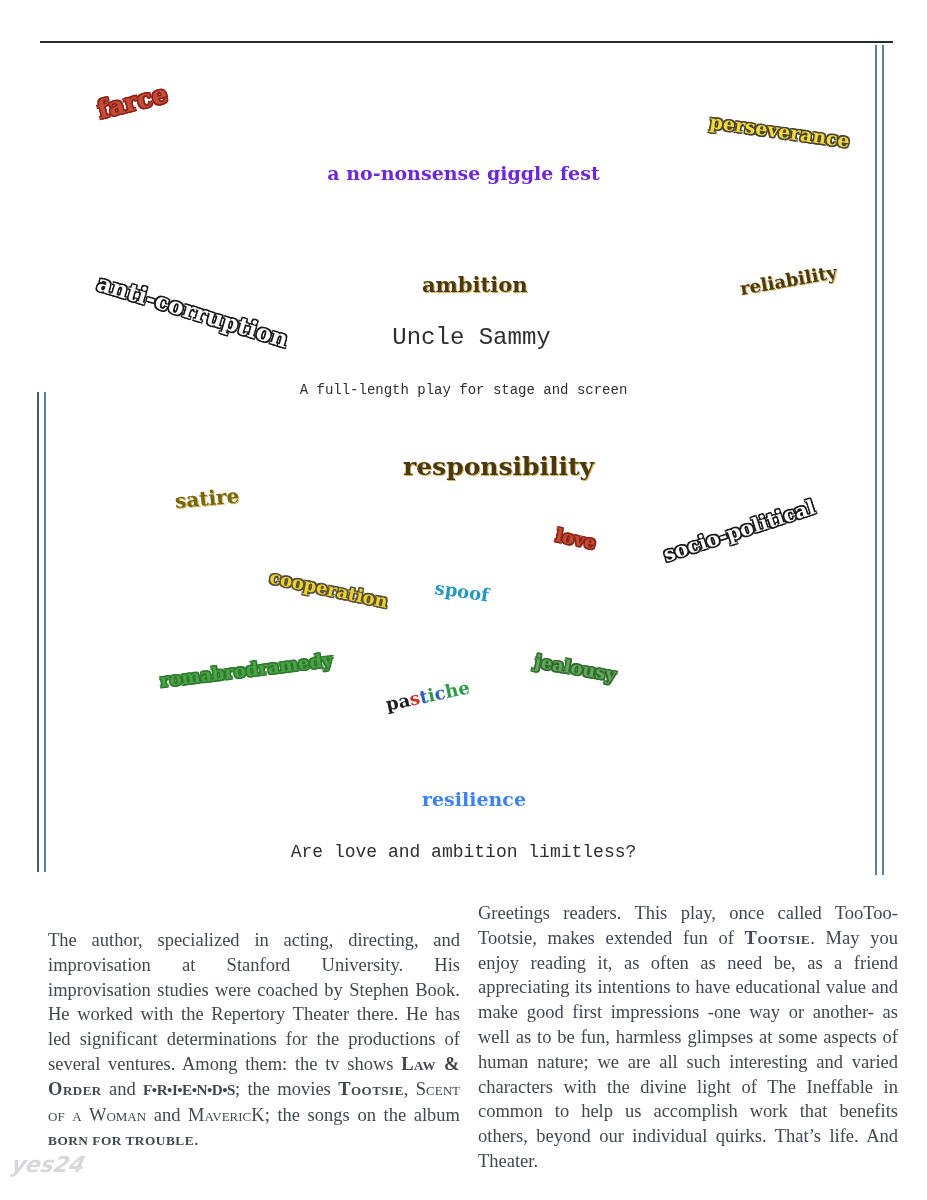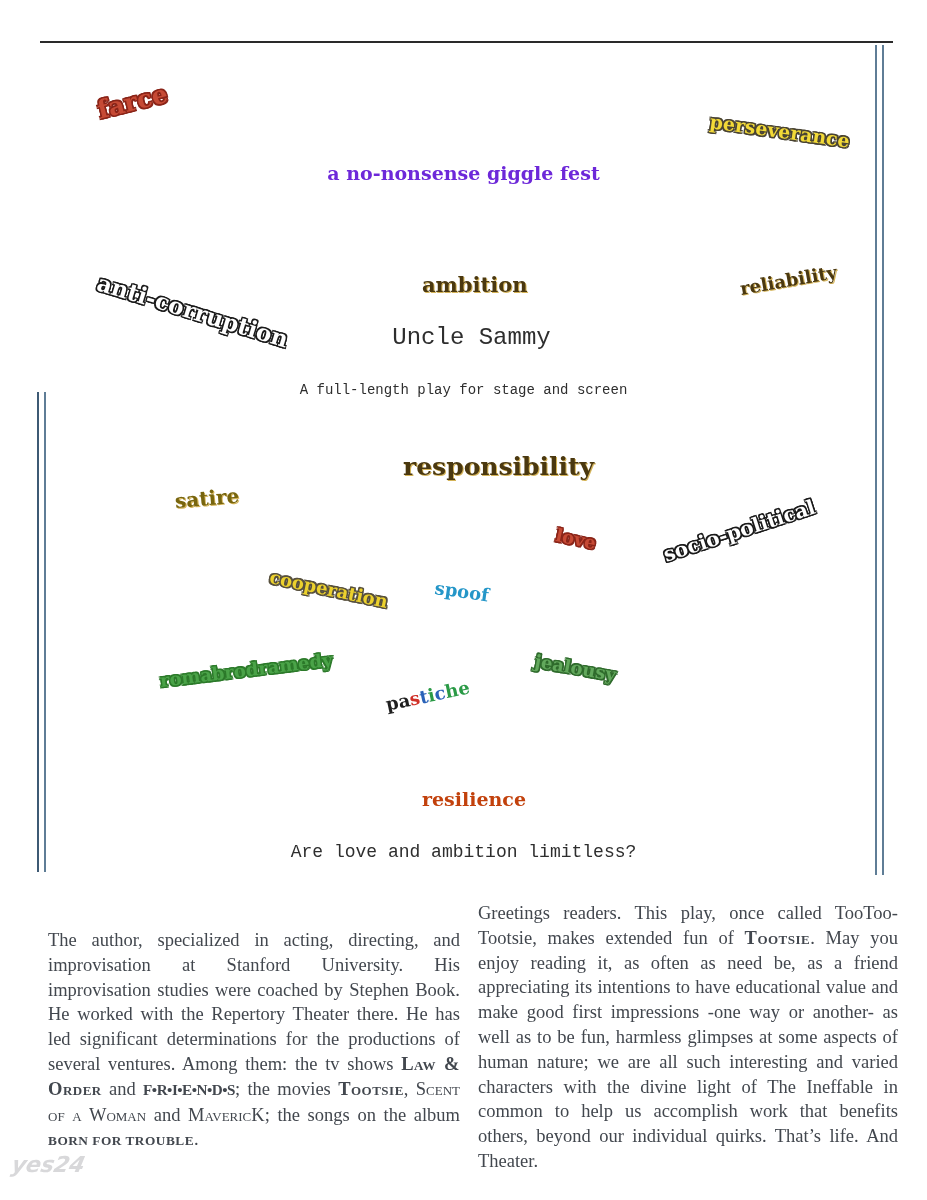--- a/index.html
+++ b/index.html
@@ -36,21 +36,21 @@
   .word-reliability    {left:740px;top:278px; font-size:18px;color:#4a3810;transform:rotate(-10deg);}
   .word-responsibility {left:403px;top:452px; font-size:25px;color:#4a3810;}
   .word-satire         {left:175px;top:489px; font-size:20px;color:#77650f;transform:rotate(-5deg);}
   .word-love           {left:556px;top:524px; font-size:18px;color:#c64a35;--oc:#8a2418;transform:rotate(12deg);}
   .word-socio-political{left:664px;top:543px; font-size:20px;color:#ffffff;--oc:#1a1a1a;transform:rotate(-18deg);}
   .word-cooperation    {left:270px;top:566px; font-size:18px;color:#ecd12d;--oc:#57503d;transform:rotate(12deg);}
   .word-spoof          {left:435px;top:577px; font-size:18px;color:#2496c8;--oc:#16688e;transform:rotate(8deg);}
   .word-romabrodramedy {left:160px;top:670px; font-size:18px;color:#4aa348;--oc:#2c7a2a;transform:rotate(-7deg);}
   .word-jealousy       {left:535px;top:650px; font-size:18px;color:#62a85c;--oc:#2f6b2c;transform:rotate(10deg);}
   .word-pastiche       {left:386px;top:694px; font-size:18px;transform:rotate(-12deg);}
-  .word-resilience     {left:422px;top:788px; font-size:19px;color:#c2410c;}
+  .word-resilience     {left:422px;top:788px; font-size:19px;color:#3b82f6;}
   
   .tw{
     position:absolute;left:0;width:100%;text-align:center;
     font-family:"Liberation Mono",monospace;color:#2e2e2e;white-space:nowrap;
   }
   .cover-title   {top:324px;font-size:24px;margin-left:8px;}
   .cover-subtitle{top:374px;font-size:14px;margin-top:8px;}
   .cover-tagline {top:842px;font-size:18px;}
   
   .col{

